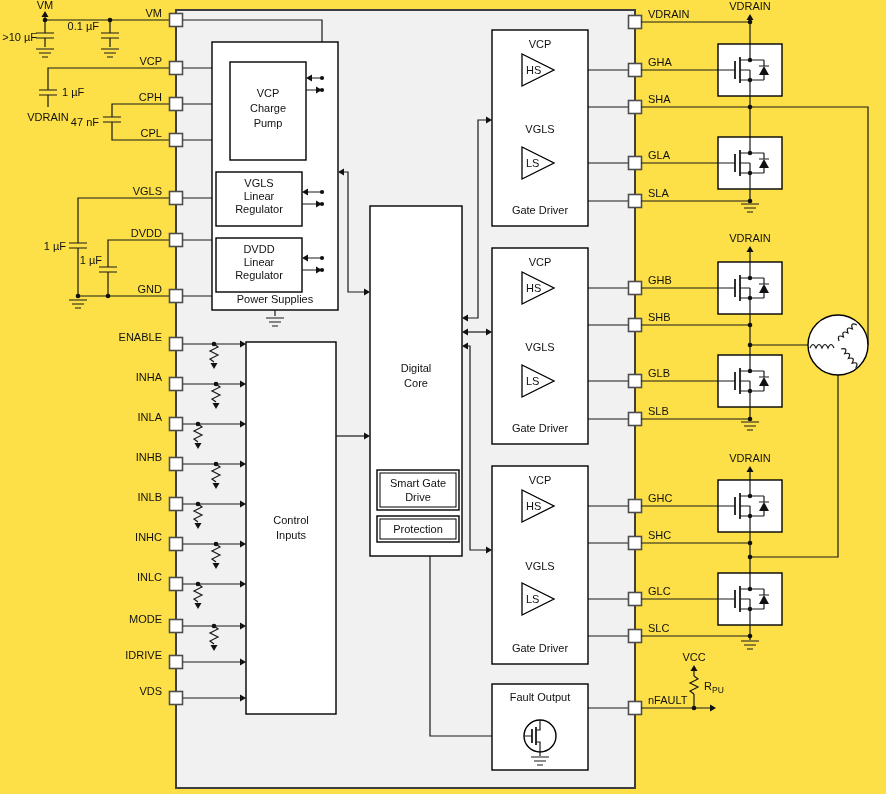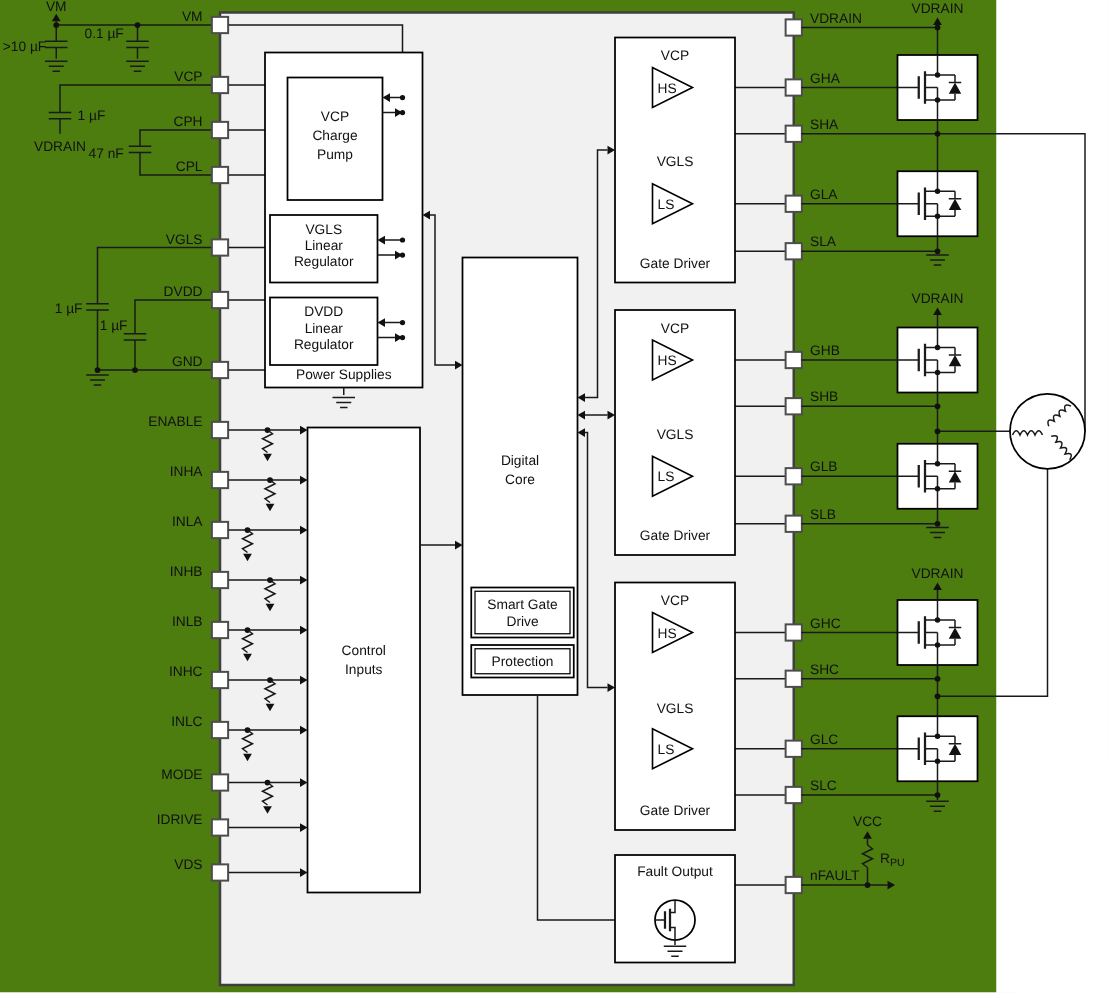--- a/index.html
+++ b/index.html
@@ -1,16 +1,16 @@
 <!DOCTYPE html>
 <html style="--ic_fill: #f1f1f1; --stroke: #000000; --pin_stroke: #4d4d4d; --wire: #1a1a1a;"><head>
 <meta charset="utf-8">
 <style>
   html,body{margin:0;padding:0;background:#ffffff;}
-  .stage{position:relative;width:797px;height:794px;background:#4d7c0f;font-family:"Liberation Sans",sans-serif;}
+  .stage{position:relative;width:886px;height:794px;background:#fde047;font-family:"Liberation Sans",sans-serif;}
   svg{display:block;}
   .lbl{font-size:11px;fill:#111;font-family:"Liberation Sans",sans-serif;}
   .sub{font-size:8.5px;fill:#111;}
   .wire{stroke:var(--wire,#1a1a1a);stroke-width:1.2;fill:none;}
   .thick{stroke-width:1.8;}
   .boxw{fill:#ffffff;stroke:var(--stroke,#000000);stroke-width:1.4;}
   .boxthin{fill:none;stroke:var(--stroke,#000000);stroke-width:1;}
   .ic{fill:var(--ic_fill,#f1f1f1);stroke:#3f3f3f;stroke-width:2;}
   .pinbox rect{fill:#ffffff;stroke:var(--pin_stroke,#4d4d4d);stroke-width:1.6;}
   .dot{fill:#111;}

